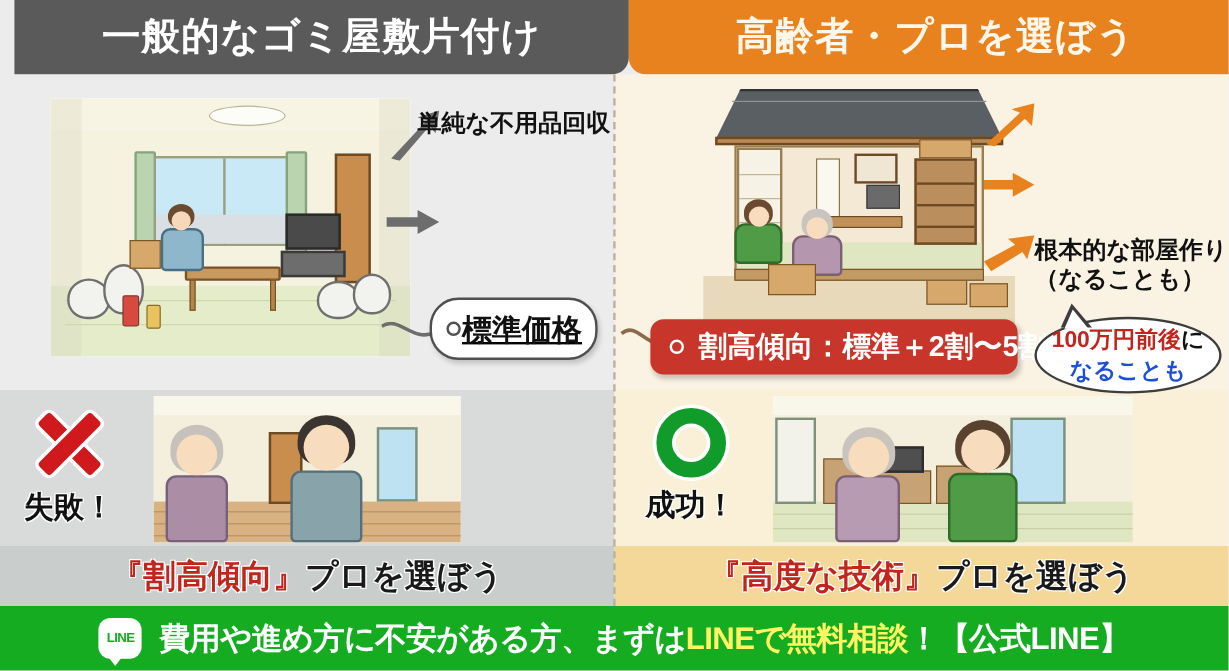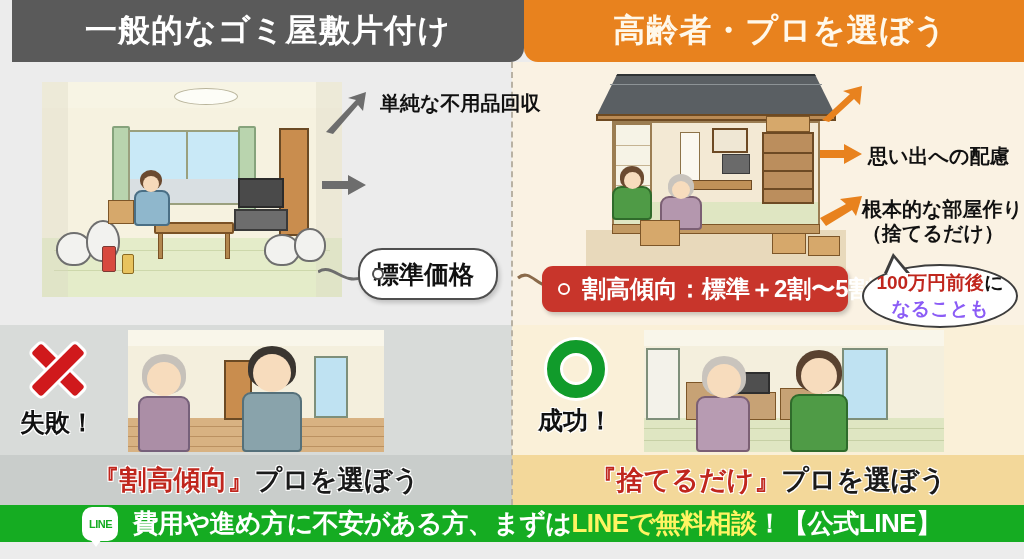--- a/index.html
+++ b/index.html
@@ -117,55 +117,55 @@
   .bs-head{position:absolute;border-radius:50% 50% 40% 40%;}
   .bs-face{position:absolute;background:#f7dcbd;border-radius:50%;}
   .bs-body{position:absolute;border-radius:9px 9px 4px 4px;box-sizing:border-box;}
   .bs-furn{position:absolute;background:#c7a275;border:1.5px solid #7d5628;box-sizing:border-box;}
 
   
   .arrow{position:absolute;}
   .lab{position:absolute;font-size:20px;font-weight:bold;color:#111;white-space:nowrap;line-height:1.15;}
 
   .tag{position:absolute;background:#ffffff;border:2.5px solid #4f4f4f;border-radius:24px;
-       display:flex;align-items:center;justify-content:flex-start;box-shadow:2px 3px 4px rgba(0,0,0,.18);}
+       display:flex;align-items:center;justify-content:center;box-shadow:2px 3px 4px rgba(0,0,0,.18);text-decoration:underline;}
   .tag .hole{position:absolute;left:12px;top:50%;transform:translateY(-50%);width:8px;height:8px;
              border:2px solid #4f4f4f;border-radius:50%;background:#fff;}
   .tag .txt{font-size:25px;font-weight:bold;color:#111;padding-left:14px;}
 
   .rtag{position:absolute;background:#c8352b;border-radius:11px;display:flex;align-items:center;
         box-shadow:2px 3px 4px rgba(0,0,0,.2);}
   .rtag .hole{position:absolute;left:16px;top:50%;transform:translateY(-50%);width:8px;height:8px;
               border:2px solid #fff;border-radius:50%;}
   .rtag .txt{font-size:24px;font-weight:bold;color:#fff;padding-left:40px;white-space:nowrap;}
 
   .bubble{position:absolute;background:#fff;border:2.5px solid #3d3d3d;border-radius:50%;
           display:flex;flex-direction:column;align-items:center;justify-content:center;text-align:center;}
   .bubble .l1{font-size:19px;font-weight:bold;color:#111;white-space:nowrap;}
   .bubble .l1 b{color:#c0261d;}
-  .bubble .l2{font-size:19px;font-weight:bold;color:#8b5cf6;white-space:nowrap;}
+  .bubble .l2{font-size:19px;font-weight:bold;color:#1d4ed8;white-space:nowrap;}
   .bubble .tail{position:absolute;left:20px;top:-13px;width:0;height:0;
                 border-left:9px solid transparent;border-right:17px solid transparent;border-bottom:20px solid #3d3d3d;}
   .bubble .tail2{position:absolute;left:23px;top:-8px;width:0;height:0;
                 border-left:7px solid transparent;border-right:13px solid transparent;border-bottom:16px solid #fff;}
 
   
   .mark{position:absolute;display:flex;flex-direction:column;align-items:center;}
   .mark .x{position:relative;width:60px;height:60px;}
   .mark .x span{position:absolute;left:50%;top:50%;width:62px;height:14px;background:#d0191c;
                 border-radius:3px;box-shadow:0 0 0 3px #fff;}
   .mark .x span:first-child{transform:translate(-50%,-50%) rotate(45deg);}
   .mark .x span:last-child{transform:translate(-50%,-50%) rotate(-45deg);}
   .mark .o{width:58px;height:58px;border:13px solid #119b2b;border-radius:50%;box-sizing:border-box;
            box-shadow:0 0 0 3px #fff,inset 0 0 0 3px #fff;}
   .mark .mtxt{margin-top:6px;font-size:25px;font-weight:bold;color:#111;white-space:nowrap;
               text-shadow:1px 1px 0 #fff,-1px 1px 0 #fff,1px -1px 0 #fff,-1px -1px 0 #fff;}
 
   
-  #linebar{position:absolute;left:0;top:505px;width:1024px;height:37px;background:#15ac22;
+  #linebar{position:absolute;left:0;top:505px;width:1024px;height:54px;background:#15ac22;
            display:flex;align-items:center;justify-content:center;gap:14px;}
   .line-icon{width:36px;height:34px;background:#fff;border-radius:10px;position:relative;
              display:flex;align-items:center;justify-content:center;}
   .line-icon:after{content:"";position:absolute;left:8px;bottom:-6px;width:0;height:0;
                    border-left:6px solid transparent;border-right:6px solid transparent;border-top:8px solid #fff;}
   .line-icon span{font-size:11px;font-weight:bold;color:#15ac22;letter-spacing:-.5px;}
   .line-txt{font-size:26px;font-weight:bold;color:#fff;white-space:nowrap;letter-spacing:-.5px;}
   .line-txt b{color:#fff462;}
 </style>
 </head>
@@ -195,21 +195,21 @@
     <div class="hdr">
       <div class="hdr-bg"></div>
       <div class="hdr-txt">高齢者・プロを選ぼう</div>
     </div>
 
     <div class="body-top"></div>
     <div class="body-bot"></div>
 
     <div class="body-cap">
       <div class="cap-txt">
-        <span class="cap-red">『捨てるだけ』</span><span>プロを選ぼう</span>
+        <span class="cap-red">『高度な技術』</span><span>プロを選ぼう</span>
       </div>
     </div>
   </div>
 
   <div class="divider"></div>
 
   <div class="scene" id="room-left">
     <div class="rm-ceiling"></div>
     <div class="rm-wall"></div>
     <div class="rm-floor"></div>
@@ -270,48 +270,47 @@
     <div class="hs-staff-f"></div>
     <div class="hs-gran-b"></div>
     <div class="hs-gran-h"></div>
     <div class="hs-gran-f"></div>
     <div class="hs-box" style="left:54px;top:146px;width:40px;height:26px;"></div>
   </div>
 
   <svg class="arrow" style="left:322px;top:92px;" width="46" height="42" viewBox="0 0 46 42">
     <path d="M4 40 L34 8 L26 6 L44 0 L41 19 L36 13 L11 42 Z" fill="#6d6d6d"></path>
   </svg>
-  <div class="lab" style="left:348px;top:92px;margin-left:32px;">単純な不用品回収</div>
+  <div class="lab" style="left:348px;top:92px;">単純な不用品回収</div>
 
   <svg class="arrow" style="left:322px;top:175px;" width="44" height="20" viewBox="0 0 44 20">
     <path d="M0 6 L26 6 L26 0 L44 10 L26 20 L26 14 L0 14 Z" fill="#6d6d6d"></path>
   </svg>
 
   <svg class="arrow" style="left:318px;top:268px;" width="46" height="20" viewBox="0 0 46 20">
     <path d="M0 4 C14 -6 26 18 44 9" stroke="#6d6d6d" stroke-width="3" fill="none"></path>
   </svg>
   <div class="tag" style="left:358px;top:248px;width:136px;height:48px;">
     <div class="hole"></div>
     <div class="txt">標準価格</div>
   </div>
 
   <svg class="arrow" style="left:820px;top:86px;" width="44" height="36" viewBox="0 0 44 36">
     <path d="M2 34 L30 8 L23 5 L42 0 L40 19 L34 13 L9 36 Z" fill="#e8821e"></path>
   </svg>
 
   <svg class="arrow" style="left:820px;top:144px;" width="42" height="20" viewBox="0 0 42 20">
     <path d="M0 6 L24 6 L24 0 L42 10 L24 20 L24 14 L0 14 Z" fill="#e8821e"></path>
   </svg>
-  <div class="lab" style="left:868px;top:145px;">思い出への配慮</div>
 
   <svg class="arrow" style="left:820px;top:196px;" width="44" height="30" viewBox="0 0 44 30">
     <path d="M0 22 L26 8 L20 3 L42 0 L36 20 L32 14 L6 30 Z" fill="#e8821e"></path>
   </svg>
   <div class="lab" style="left:862px;top:198px;">根本的な部屋作り</div>
-  <div class="lab" style="left:862px;top:222px;">（捨てるだけ）</div>
+  <div class="lab" style="left:862px;top:222px;">（なることも）</div>
 
   <svg class="arrow" style="left:516px;top:272px;" width="50" height="24" viewBox="0 0 50 24">
     <path d="M2 6 C16 -6 24 24 46 12" stroke="#8a6a4a" stroke-width="3" fill="none"></path>
   </svg>
   <div class="rtag" style="left:542px;top:266px;width:306px;height:46px;">
     <div class="hole"></div>
     <div class="txt">割高傾向：標準＋2割〜5割</div>
   </div>
 
   <div class="bubble" style="left:862px;top:264px;width:152px;height:60px;">

